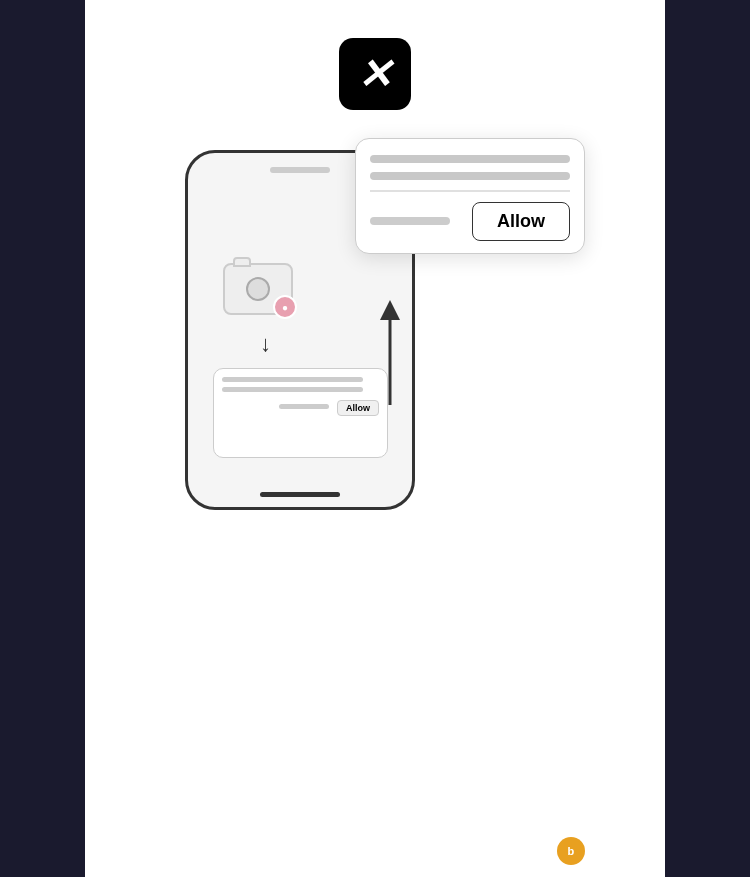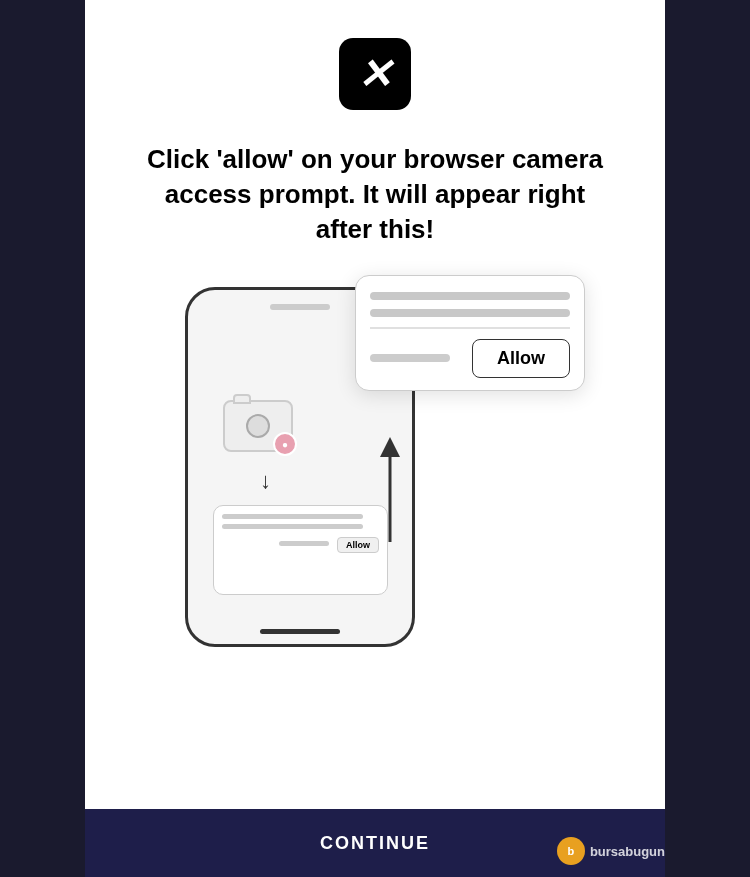--- a/index.html
+++ b/index.html
@@ -333,21 +333,20 @@
 
 <div class="side-bar-left"></div>
 <div class="side-bar-right"></div>
 
 <div class="content-area">
 
   <div class="logo-container">
     <span class="x-logo">✕</span>
   </div>
 
-  <div class="heading">Click 'allow' on your browser camera access prompt. It will appear right after this!</div>
 
   <div class="illustration">
 
     <div class="phone-mock">
       <div class="phone-notch-bar"></div>
       <div class="phone-bottom-bar"></div>
 
       <div class="camera-wrapper">
         <div class="camera-body">
           <div class="camera-bump"></div>
@@ -382,22 +381,19 @@
       <div class="dialog-line dialog-line-full"></div>
       <div class="dialog-separator"></div>
       <div class="dialog-bottom-row">
         <div class="dialog-cancel-line"></div>
         <button class="dialog-allow-btn">Allow</button>
       </div>
     </div>
 
   </div>
 
-  <div class="continue-btn">
-    <span class="continue-text">CONTINUE</span>
-  </div>
 
   <div class="watermark">
     <div class="watermark-logo">b</div>
     <span>bursabugun</span>
   </div>
 
 </div>
 
 </body></html>

